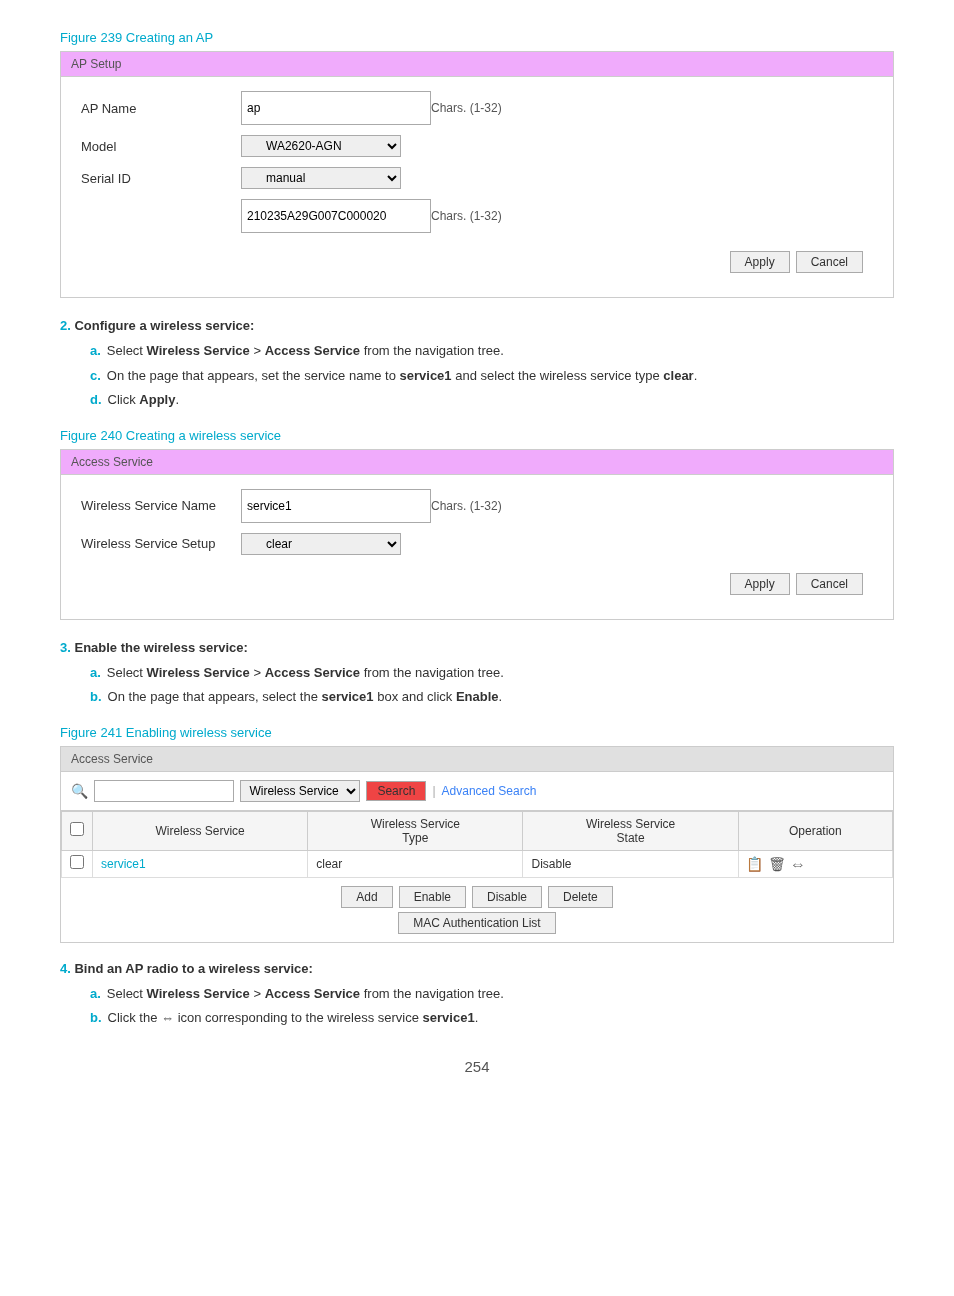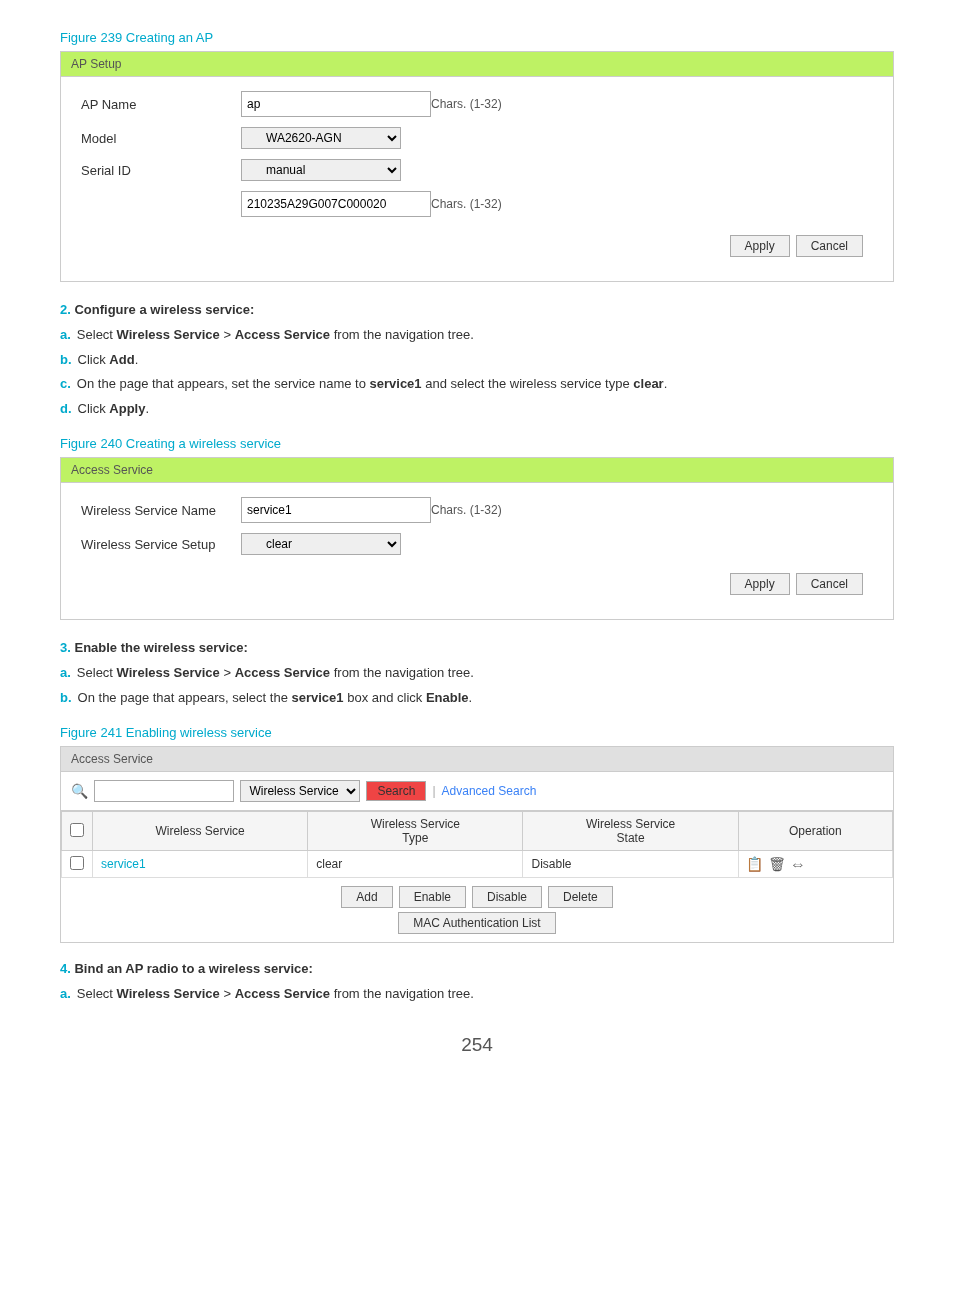--- a/index.html
+++ b/index.html
@@ -16,21 +16,21 @@
       color: #00aacc;
       font-weight: normal;
       font-size: 13px;
       margin-bottom: 6px;
     }
     .panel {
       border: 1px solid #ccc;
       margin-bottom: 20px;
     }
     .panel-header {
-      background: #bef264;
+      background: #f0abfc;
       border-bottom: 1px solid #ccc;
       padding: 5px 10px;
       font-size: 12px;
       color: #555;
     }
     .panel-body {
       padding: 14px 20px;
     }
     .form-row {
       display: flex;
@@ -39,21 +39,21 @@
     }
     .form-label {
       width: 160px;
       color: #333;
       font-size: 13px;
     }
     .form-input {
       border: 1px solid #aaa;
       padding: 2px 5px;
       font-size: 12px;
-      height: 26px;
+      height: 34px;
     }
     .form-hint {
       margin-left: 0;
       color: #555;
       font-size: 12px;
     }
     .form-select {
       border: 1px solid #aaa;
       padding: 2px 20px;
       font-size: 12px;
@@ -81,20 +81,21 @@
       font-weight: bold;
       color: #333;
       font-size: 13px;
       margin-bottom: 8px;
     }
     .step-num span.num {
       color: #00aacc;
       font-weight: bold;
     }
     .sub-steps {
+      margin-left: 30px;
     }
     .sub-step {
       margin-bottom: 5px;
       font-size: 13px;
       line-height: 1.5;
     }
     .sub-step .letter {
       color: #00aacc;
       font-weight: bold;
       margin-right: 6px;
@@ -190,21 +191,21 @@
       align-items: center;
     }
     .op-icon {
       font-size: 14px;
       color: #555;
       cursor: pointer;
     }
     .page-num {
       text-align: center;
       color: #555;
-      font-size: 19px;
+      font-size: 15px;
       margin-top: 30px;
     }
     .checkbox-input {
       width: 14px;
       height: 14px;
     }
   </style>
 </head>
 <body>
 
@@ -238,21 +239,20 @@
       <button class="btn">Apply</button>
       <button class="btn">Cancel</button>
     </div>
   </div>
 </div>
 
 <div class="step-block">
   <div class="step-num"><span class="num">2.</span> <span>Configure a wireless service:</span></div>
   <div class="sub-steps">
     <div class="sub-step"><span class="letter">a.</span><span>Select <b>Wireless Service</b> &gt; <b>Access Service</b> from the navigation tree.</span></div>
-    <div class="sub-step"><span class="letter">b.</span><span>Click <b>Add</b>.</span></div>
     <div class="sub-step"><span class="letter">c.</span><span>On the page that appears, set the service name to <b>service1</b> and select the wireless service type <b>clear</b>.</span></div>
     <div class="sub-step"><span class="letter">d.</span><span>Click <b>Apply</b>.</span></div>
   </div>
 </div>
 
 <div class="figure-title">Figure 240 Creating a wireless service</div>
 <div class="panel">
   <div class="panel-header">Access Service</div>
   <div class="panel-body">
     <div class="form-row">
@@ -331,16 +331,17 @@
   </div>
   <div class="table-actions" style="padding-top:0; margin-top:-4px;">
     <button class="btn-mac">MAC Authentication List</button>
   </div>
 </div>
 
 <div class="step-block">
   <div class="step-num"><span class="num">4.</span> <span>Bind an AP radio to a wireless service:</span></div>
   <div class="sub-steps">
     <div class="sub-step"><span class="letter">a.</span><span>Select <b>Wireless Service</b> &gt; <b>Access Service</b> from the navigation tree.</span></div>
+    <div class="sub-step"><span class="letter">b.</span><span>Click the ⇔ icon corresponding to the wireless service <b>service1</b>.</span></div>
   </div>
 </div>
 
 <div class="page-num">254</div>
 
 </body></html>

